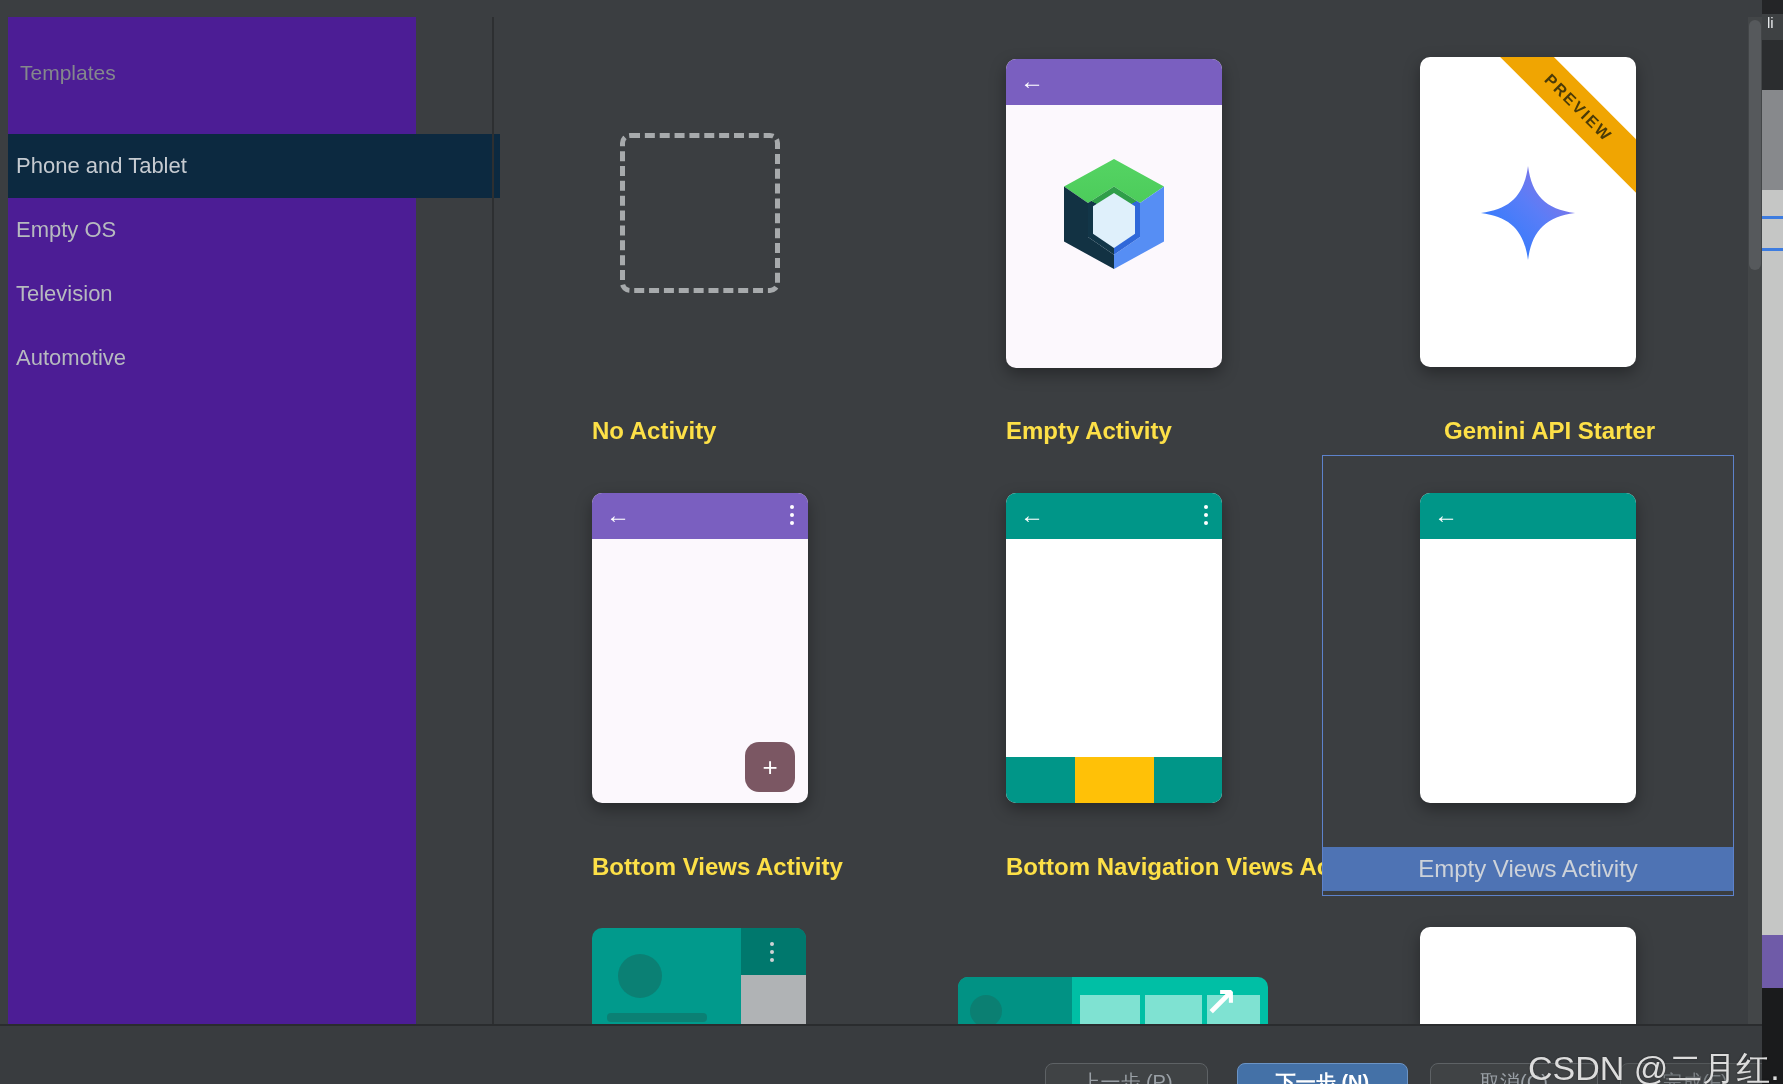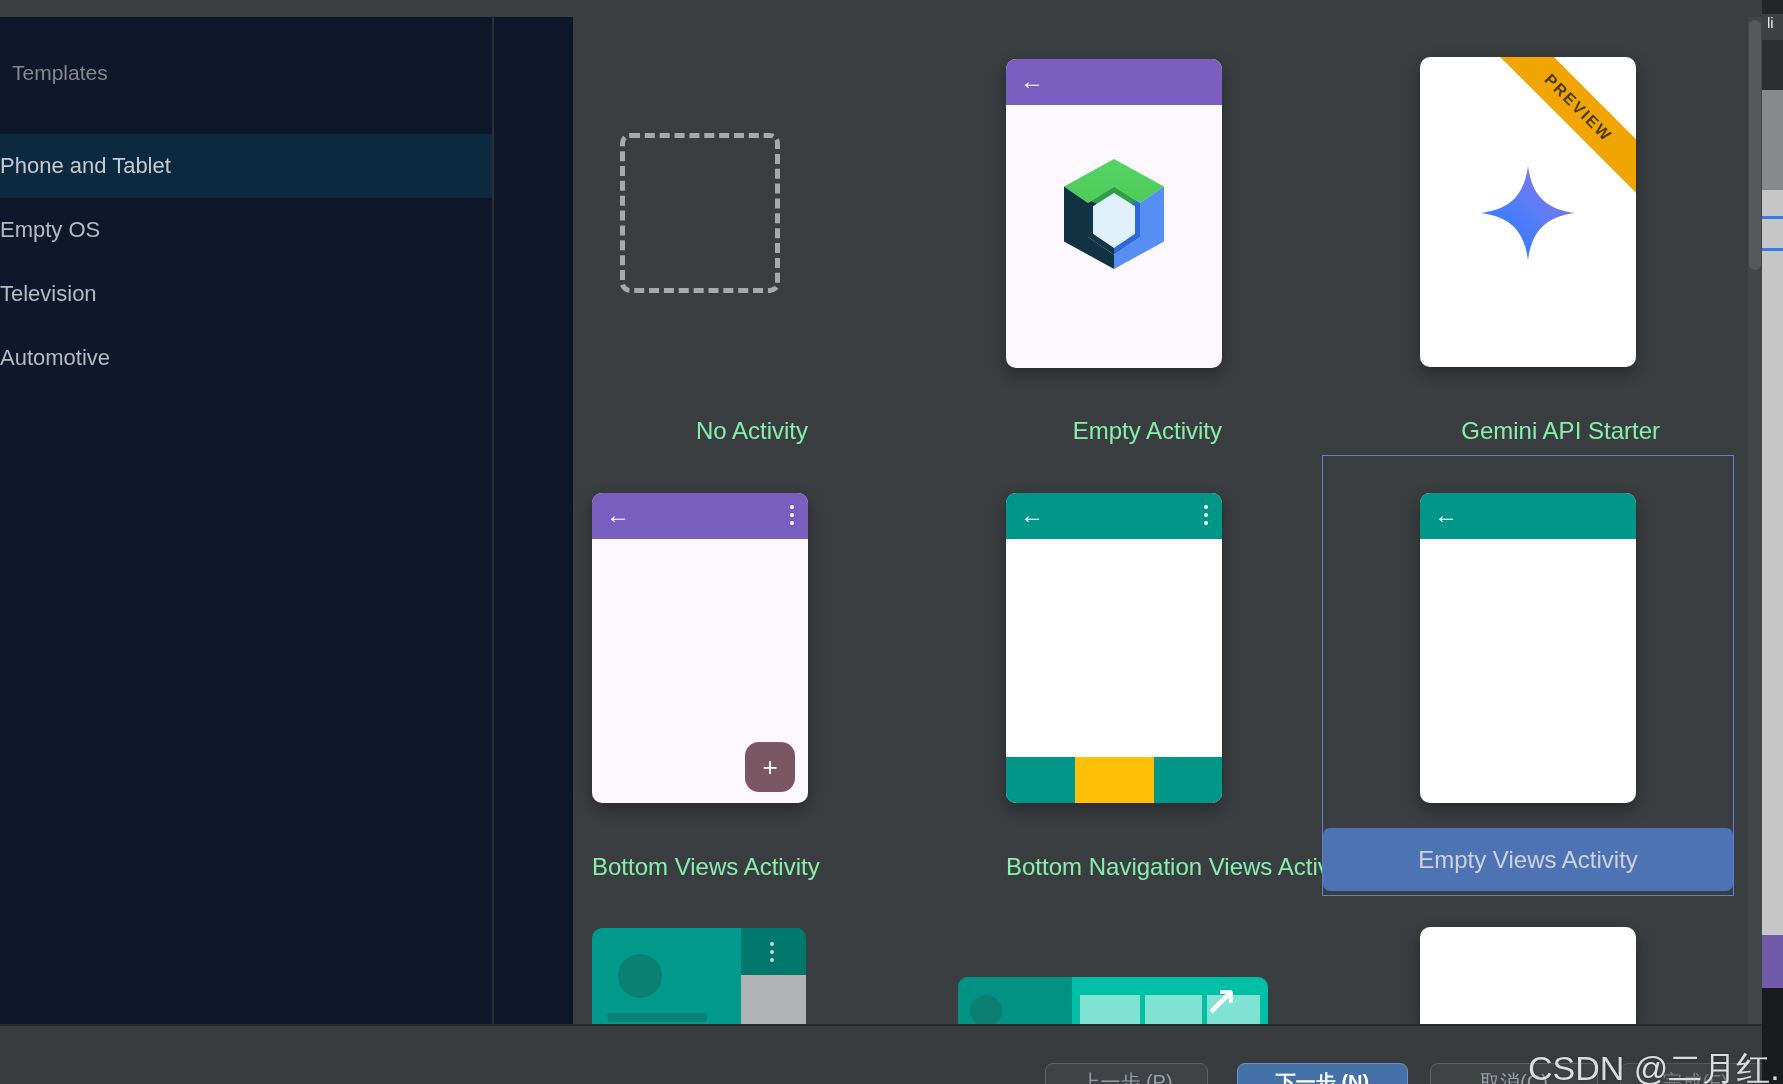--- a/index.html
+++ b/index.html
@@ -10,36 +10,36 @@
   }
   .abs{position:absolute;}
 
   
   .titlebar{left:0;top:0;width:1783px;height:15px;background:#3a3d3f;border-bottom:2px solid #27292b;overflow:hidden;}
   .app-icon{left:6px;top:-10px;width:22px;height:22px;border-radius:50%;background:#f2f3f4;}
   .win-title{left:47px;top:-10px;font-size:17px;color:#9da1a5;white-space:nowrap;}
   .win-close{left:1716px;top:-8px;font-size:18px;color:#b6babd;line-height:18px;}
 
   
-  .sidebar{left:0;top:17px;width:573px;height:1007px;background:#0f172a;}
+  .sidebar{left:8px;top:17px;width:408px;height:1007px;background:#4c1d95;}
   .sidebar-divider{left:492px;top:17px;width:2px;height:1007px;background:#2d2f31;}
   .tpl-header{left:12px;top:44px;font-size:21px;color:#84888c;}
-  .side-item{left:0;width:492px;height:64px;display:flex;align-items:center;padding-left:0;box-sizing:border-box;
+  .side-item{left:0;width:492px;height:64px;display:flex;align-items:center;padding-left:8px;box-sizing:border-box;
              font-size:22px;color:#b6babf;cursor:default;}
   .side-item.selected{background:#0c2940;color:#c6cbd1;}
 
   
   .card{border-radius:10px;box-shadow:0 6px 16px rgba(0,0,0,.35);overflow:hidden;}
   .card-header{position:absolute;left:0;top:0;width:100%;height:46px;}
   .hdr-purple{background:#7a5fc0;}
   .hdr-teal{background:#009688;}
   .back-arrow{position:absolute;left:14px;top:7px;color:#ffffff;font-size:24px;line-height:30px;}
   .kebab{position:absolute;right:14px;top:12px;display:flex;flex-direction:column;gap:4px;}
   .kebab i{width:4px;height:4px;border-radius:50%;background:#ffffff;}
-  .card-label{text-align:right;white-space:nowrap;font-size:24px;color:#86efac;width:216px;}
+  .card-label{text-align:left;white-space:nowrap;font-size:24px;color:#fde047;width:216px;font-weight:bold;}
 
   .dashed-square{left:620px;top:133px;width:160px;height:160px;border:5px dashed #a7aaac;border-radius:10px;box-sizing:border-box;}
 
   
   .jc{width:100px;height:110px;}
   .jc div{position:absolute;left:0;top:0;width:100%;height:100%;}
   .jc-green{background:linear-gradient(#55d463,#3fbf4f);clip-path:polygon(50% 0%,100% 25%,76% 40%,50% 25%,24% 40%,0% 25%);}
   .jc-navy{background:#123243;clip-path:polygon(0% 25%,24% 40%,24% 71%,50% 87%,50% 100%,0% 75%);}
   .jc-blue{background:#568ef4;clip-path:polygon(100% 25%,100% 75%,50% 100%,50% 87%,76% 71%,76% 40%);}
   .jc-bevel{background:conic-gradient(#2f9e49 0 60deg,#2f68d9 60deg 180deg,#123648 180deg 300deg,#2f9e49 300deg 360deg);
@@ -50,22 +50,22 @@
           transform:rotate(45deg);display:flex;align-items:center;justify-content:center;
           font-size:16px;font-weight:bold;letter-spacing:2px;color:#4a3b08;}
 
   .fab{position:absolute;left:153px;top:249px;width:50px;height:50px;border-radius:14px;background:#7b5763;
        display:flex;align-items:center;justify-content:center;color:#fff;font-size:26px;}
 
   .bottom-bar{position:absolute;left:0;bottom:0;width:100%;height:46px;background:#009688;}
   .bottom-bar .yellow{position:absolute;left:69px;top:0;width:79px;height:46px;background:#ffc107;}
 
   .select-tile{left:1322px;top:455px;width:412px;height:441px;border:1px solid #5d82cb;box-sizing:border-box;}
-  .select-band{position:absolute;left:0;bottom:4px;width:100%;height:63px;background:#4e73b4;
-               display:flex;align-items:center;justify-content:center;font-size:24px;color:#cdd2d9;white-space:nowrap;border-radius:7px;}
+  .select-band{position:absolute;left:0;bottom:4px;width:100%;height:44px;background:#4e73b4;
+               display:flex;align-items:center;justify-content:center;font-size:24px;color:#cdd2d9;white-space:nowrap;}
 
   
   .p1{left:592px;top:928px;width:214px;height:96px;background:#019a8c;border-radius:10px 10px 0 0;overflow:hidden;}
   .p1 .circle{position:absolute;left:26px;top:26px;width:44px;height:44px;border-radius:50%;background:#0b8074;}
   .p1 .strip{position:absolute;right:0;top:0;width:65px;height:47px;background:#00786d;}
   .p1 .adblock{position:absolute;right:0;top:47px;width:65px;height:49px;background:#b0b3b5;}
   .p1 .line{position:absolute;left:15px;top:85px;width:100px;height:9px;border-radius:4px;background:#0b8074;}
   .p1 .kebab i{background:#cfd2d4;}
   .p2{left:958px;top:977px;width:310px;height:47px;border-radius:10px 10px 0 0;overflow:hidden;background:#00bfa5;}
   .p2 .leftpart{position:absolute;left:0;top:0;width:114px;height:47px;background:#019284;}

